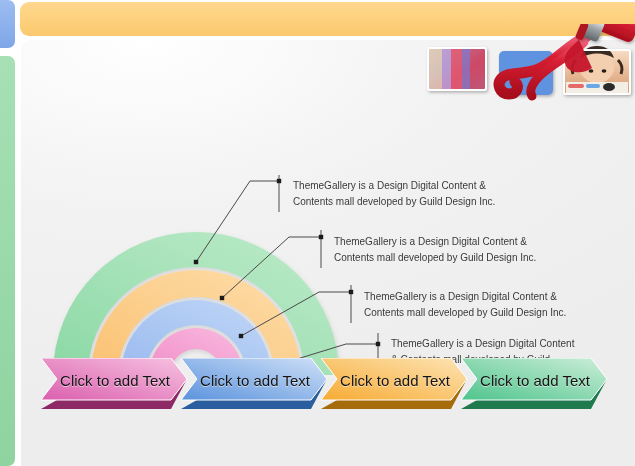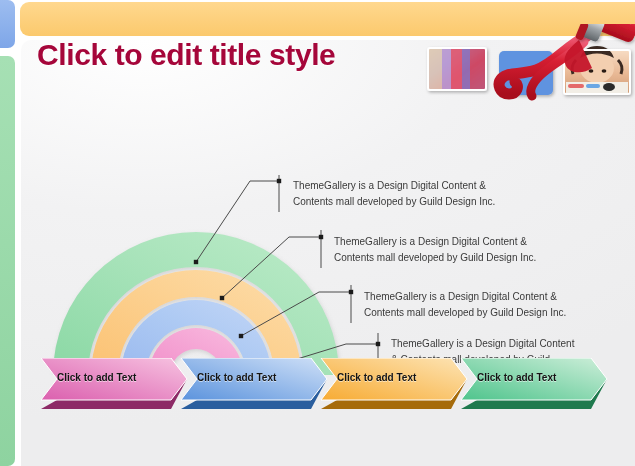--- a/index.html
+++ b/index.html
@@ -61,35 +61,34 @@
     white-space:pre-line;
   }
   #callout-lines{ position:absolute; left:0; top:0; width:614px; height:426px; }
 
   
   #chevron-row{
     position:absolute; left:20px; top:318px; width:594px; height:56px;
   }
   .chev-label{
     position:absolute; top:19px;
-    font-size:10px; font-weight:bold; color:#141414;
-    white-space:nowrap; 
+    font-size:15px; font-weight:normal; color:#141414;
+    white-space:nowrap; text-align:center;
     text-shadow:0 1px 0 rgba(255,255,255,.55);
   }
 </style>
 </head>
 <body>
 
 <div id="left-blue-tab"></div>
 <div id="left-green-strip"></div>
 <div id="top-orange-bar"></div>
 
 <div id="slide-panel">
 
-  <h1 id="page-title">Click to edit title style</h1>
 
   <svg id="decor-collage" viewBox="0 0 219 80">
     <defs>
       <linearGradient id="gPhoto" x1="0" y1="0" x2="1" y2="1">
         <stop offset="0%" stop-color="#e8d9c8"></stop>
         <stop offset="35%" stop-color="#b79ad0"></stop>
         <stop offset="60%" stop-color="#d94a6a"></stop>
         <stop offset="100%" stop-color="#9a7fc0"></stop>
       </linearGradient>
       <linearGradient id="gTube" x1="0" y1="0" x2="0" y2="1">

